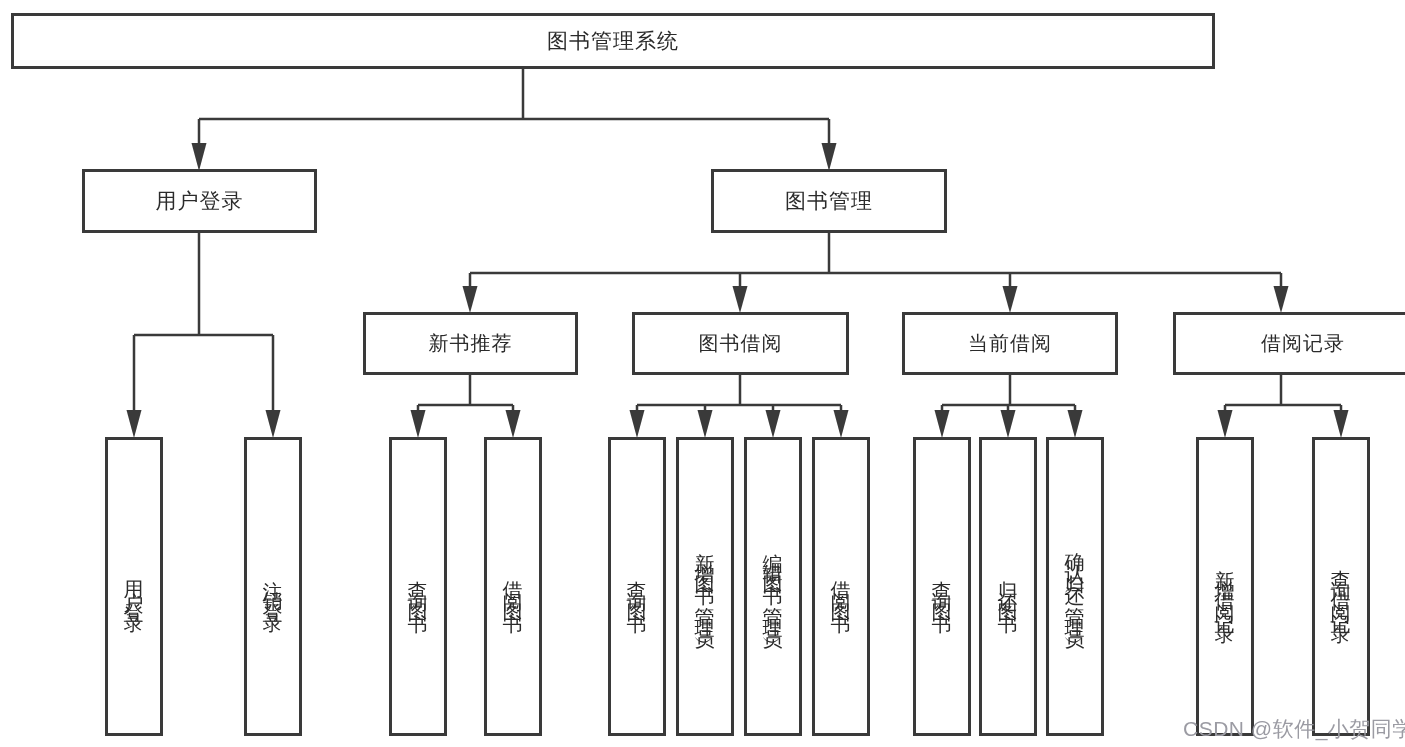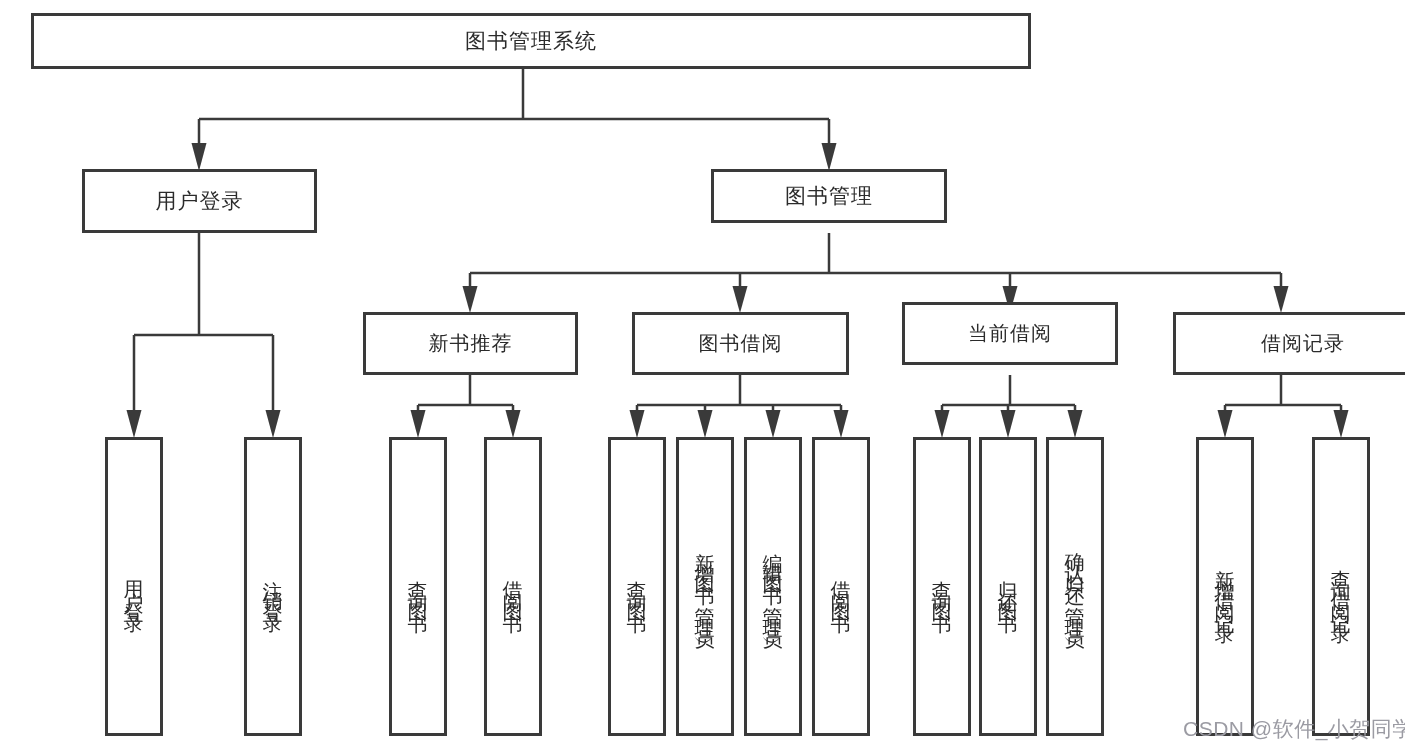--- a/index.html
+++ b/index.html
@@ -15,26 +15,26 @@
   }
   .leaf{
     position:absolute;top:437px;width:58px;height:299px;box-sizing:border-box;
     border:3px solid #3a3a3a;background:#ffffff;
     display:flex;align-items:center;justify-content:center;
   }
   .vtext{
     writing-mode:vertical-rl;text-orientation:mixed;
     font-size:20px;letter-spacing:11px;line-height:1;white-space:nowrap;color:#2b2b2b;
   }
-  .box-root{left:31px;top:13px;width:1000px;height:56px;}
+  .box-root{left:11px;top:13px;width:1204px;height:56px;}
   .box-user-login{left:82px;top:169px;width:235px;height:64px;}
-  .box-book-mgmt{left:711px;top:169px;width:236px;height:54px;}
+  .box-book-mgmt{left:711px;top:169px;width:236px;height:64px;}
   .box-new-books{left:363px;top:312px;width:215px;height:63px;font-size:20px;}
   .box-book-borrow{left:632px;top:312px;width:217px;height:63px;font-size:20px;}
-  .box-current-borrow{left:902px;top:302px;width:216px;height:63px;font-size:20px;}
+  .box-current-borrow{left:902px;top:312px;width:216px;height:63px;font-size:20px;}
   .box-borrow-records{left:1173px;top:312px;width:260px;height:63px;font-size:20px;}
   .leaf-0{left:105px;}  .leaf-1{left:244px;}
   .leaf-2{left:389px;}  .leaf-3{left:484px;}
   .leaf-4{left:608px;}  .leaf-5{left:676px;}
   .leaf-6{left:744px;}  .leaf-7{left:812px;}
   .leaf-8{left:913px;}  .leaf-9{left:979px;}  .leaf-10{left:1046px;}
   .leaf-11{left:1196px;} .leaf-12{left:1312px;}
   .watermark{
     position:absolute;left:1183px;top:715px;z-index:6;
     font-size:21px;color:#9b9ba3;letter-spacing:0.5px;white-space:nowrap;

